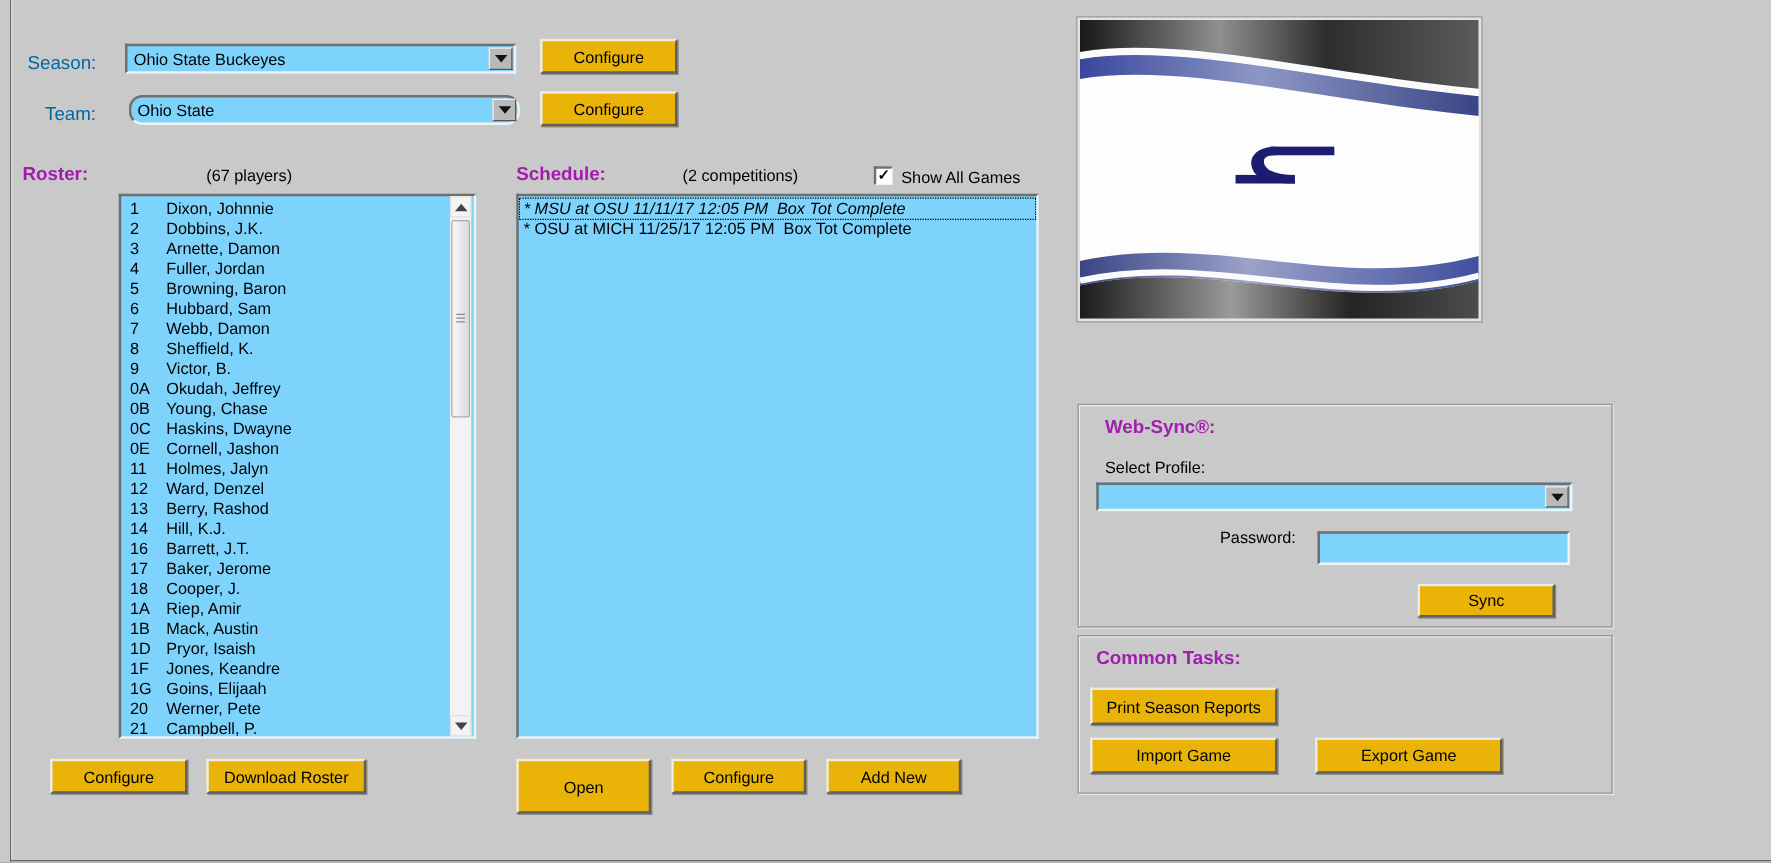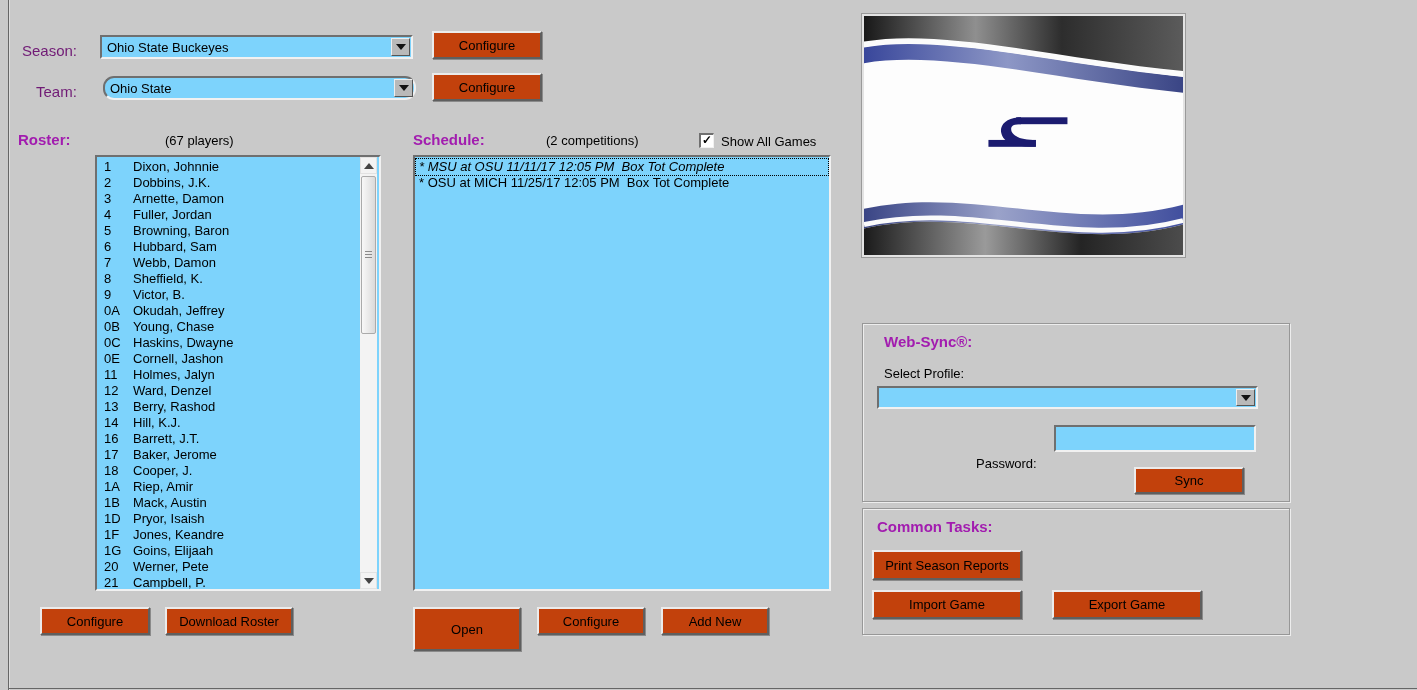--- a/index.html
+++ b/index.html
@@ -3,33 +3,33 @@
 <meta charset="utf-8">
 <style>
   * { margin:0; padding:0; box-sizing:border-box; }
   html,body { background:#9e9e9e; }
   body { font-family:"Liberation Sans", sans-serif; }
   .screen {
     position:relative; width:1417px; height:690px;
     background:#c9c9c9; overflow:hidden; color:#000;
   }
   .abs { position:absolute; }
-  .lbl { font-size:15px; color:#701a75; white-space:nowrap; }
+  .lbl { font-size:15px; color:#0369a1; white-space:nowrap; }
   .lbl-b { font-size:15px; font-weight:bold; color:#a21caf; white-space:nowrap; }
   .lbl-s { font-size:13px; color:#000; white-space:nowrap; }
 
   
   .win-edge-left { left:8px; top:0; width:1px; height:690px; background:#666; }
   .win-edge-left2 { left:9px; top:0; width:1px; height:690px; background:#dedede; }
   .win-edge-bottom { left:8px; top:688px; width:1409px; height:1px; background:#666; }
 
   
   .btn {
     position:absolute;
-    background:#c2410c;
+    background:#eab308;
     border-top:2px solid #ebebeb; border-left:2px solid #ebebeb;
     border-right:2px solid #5f5f5f; border-bottom:2px solid #5f5f5f;
     box-shadow:1px 1px 0 #8a8a8a;
     font-family:"Liberation Sans", sans-serif;
     font-size:13px; color:#000; text-align:center;
     display:flex; align-items:center; justify-content:center;
     cursor:default; white-space:nowrap;
   }
 
   
@@ -335,21 +335,21 @@
 
   <div class="groupbox" style="left:862px; top:323px; width:428px; height:179px;"></div>
   <div class="abs lbl-b" style="left:884px; top:333px;">Web-Sync®:</div>
   <div class="abs lbl-s" style="left:884px; top:366px;">Select Profile:</div>
   <div class="combo sunken" style="left:877px; top:386px; width:381px; height:23px;">
     <span class="val"></span>
     <span class="combo-btn">
         <span class="arrow-down"></span>
       </span>
   </div>
-  <div class="abs lbl-s" style="left:976px; top:456px;">Password:</div>
+  <div class="abs lbl-s" style="left:976px; top:422px;">Password:</div>
   <div class="sunken" style="position:absolute; left:1054px; top:425px; width:202px; height:27px; font-size:13px; line-height:23px; padding-left:4px;"></div>
   <div class="btn" style="left:1134px; top:467px; width:110px; height:27px;">Sync</div>
 
   <div class="groupbox" style="left:862px; top:508px; width:428px; height:127px;"></div>
   <div class="abs lbl-b" style="left:877px; top:518px;">Common Tasks:</div>
   <div class="btn" style="left:872px; top:590px; width:150px; height:29px;">Import Game</div>
   <div class="btn" style="left:872px; top:550px; width:150px; height:30px;">Print Season Reports</div>
   <div class="btn" style="left:1052px; top:590px; width:150px; height:29px;">Export Game</div>
 
 </div>

